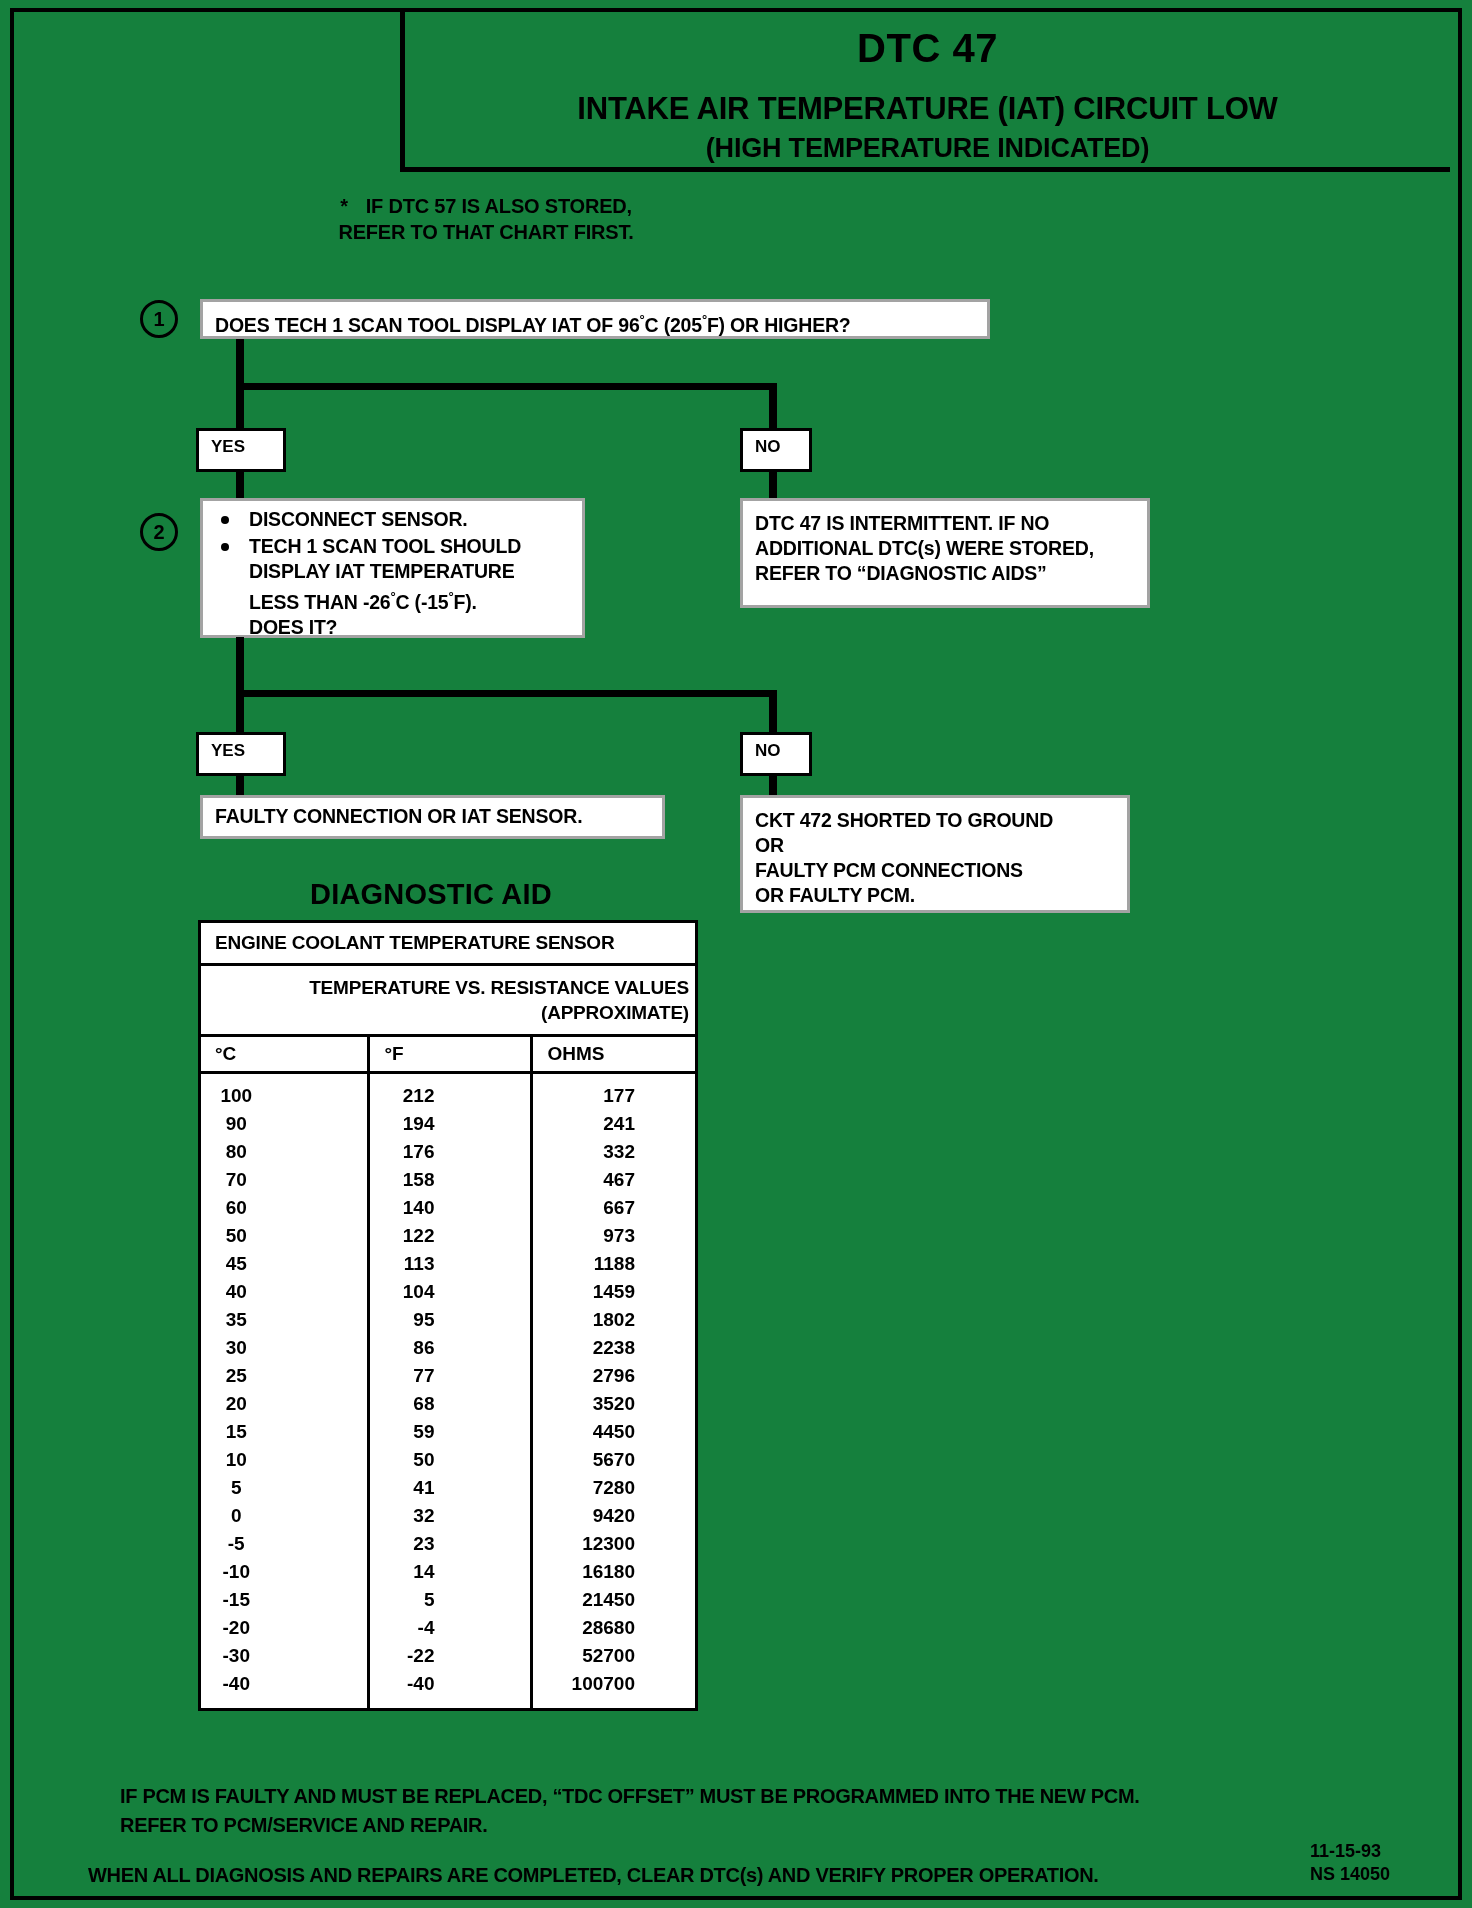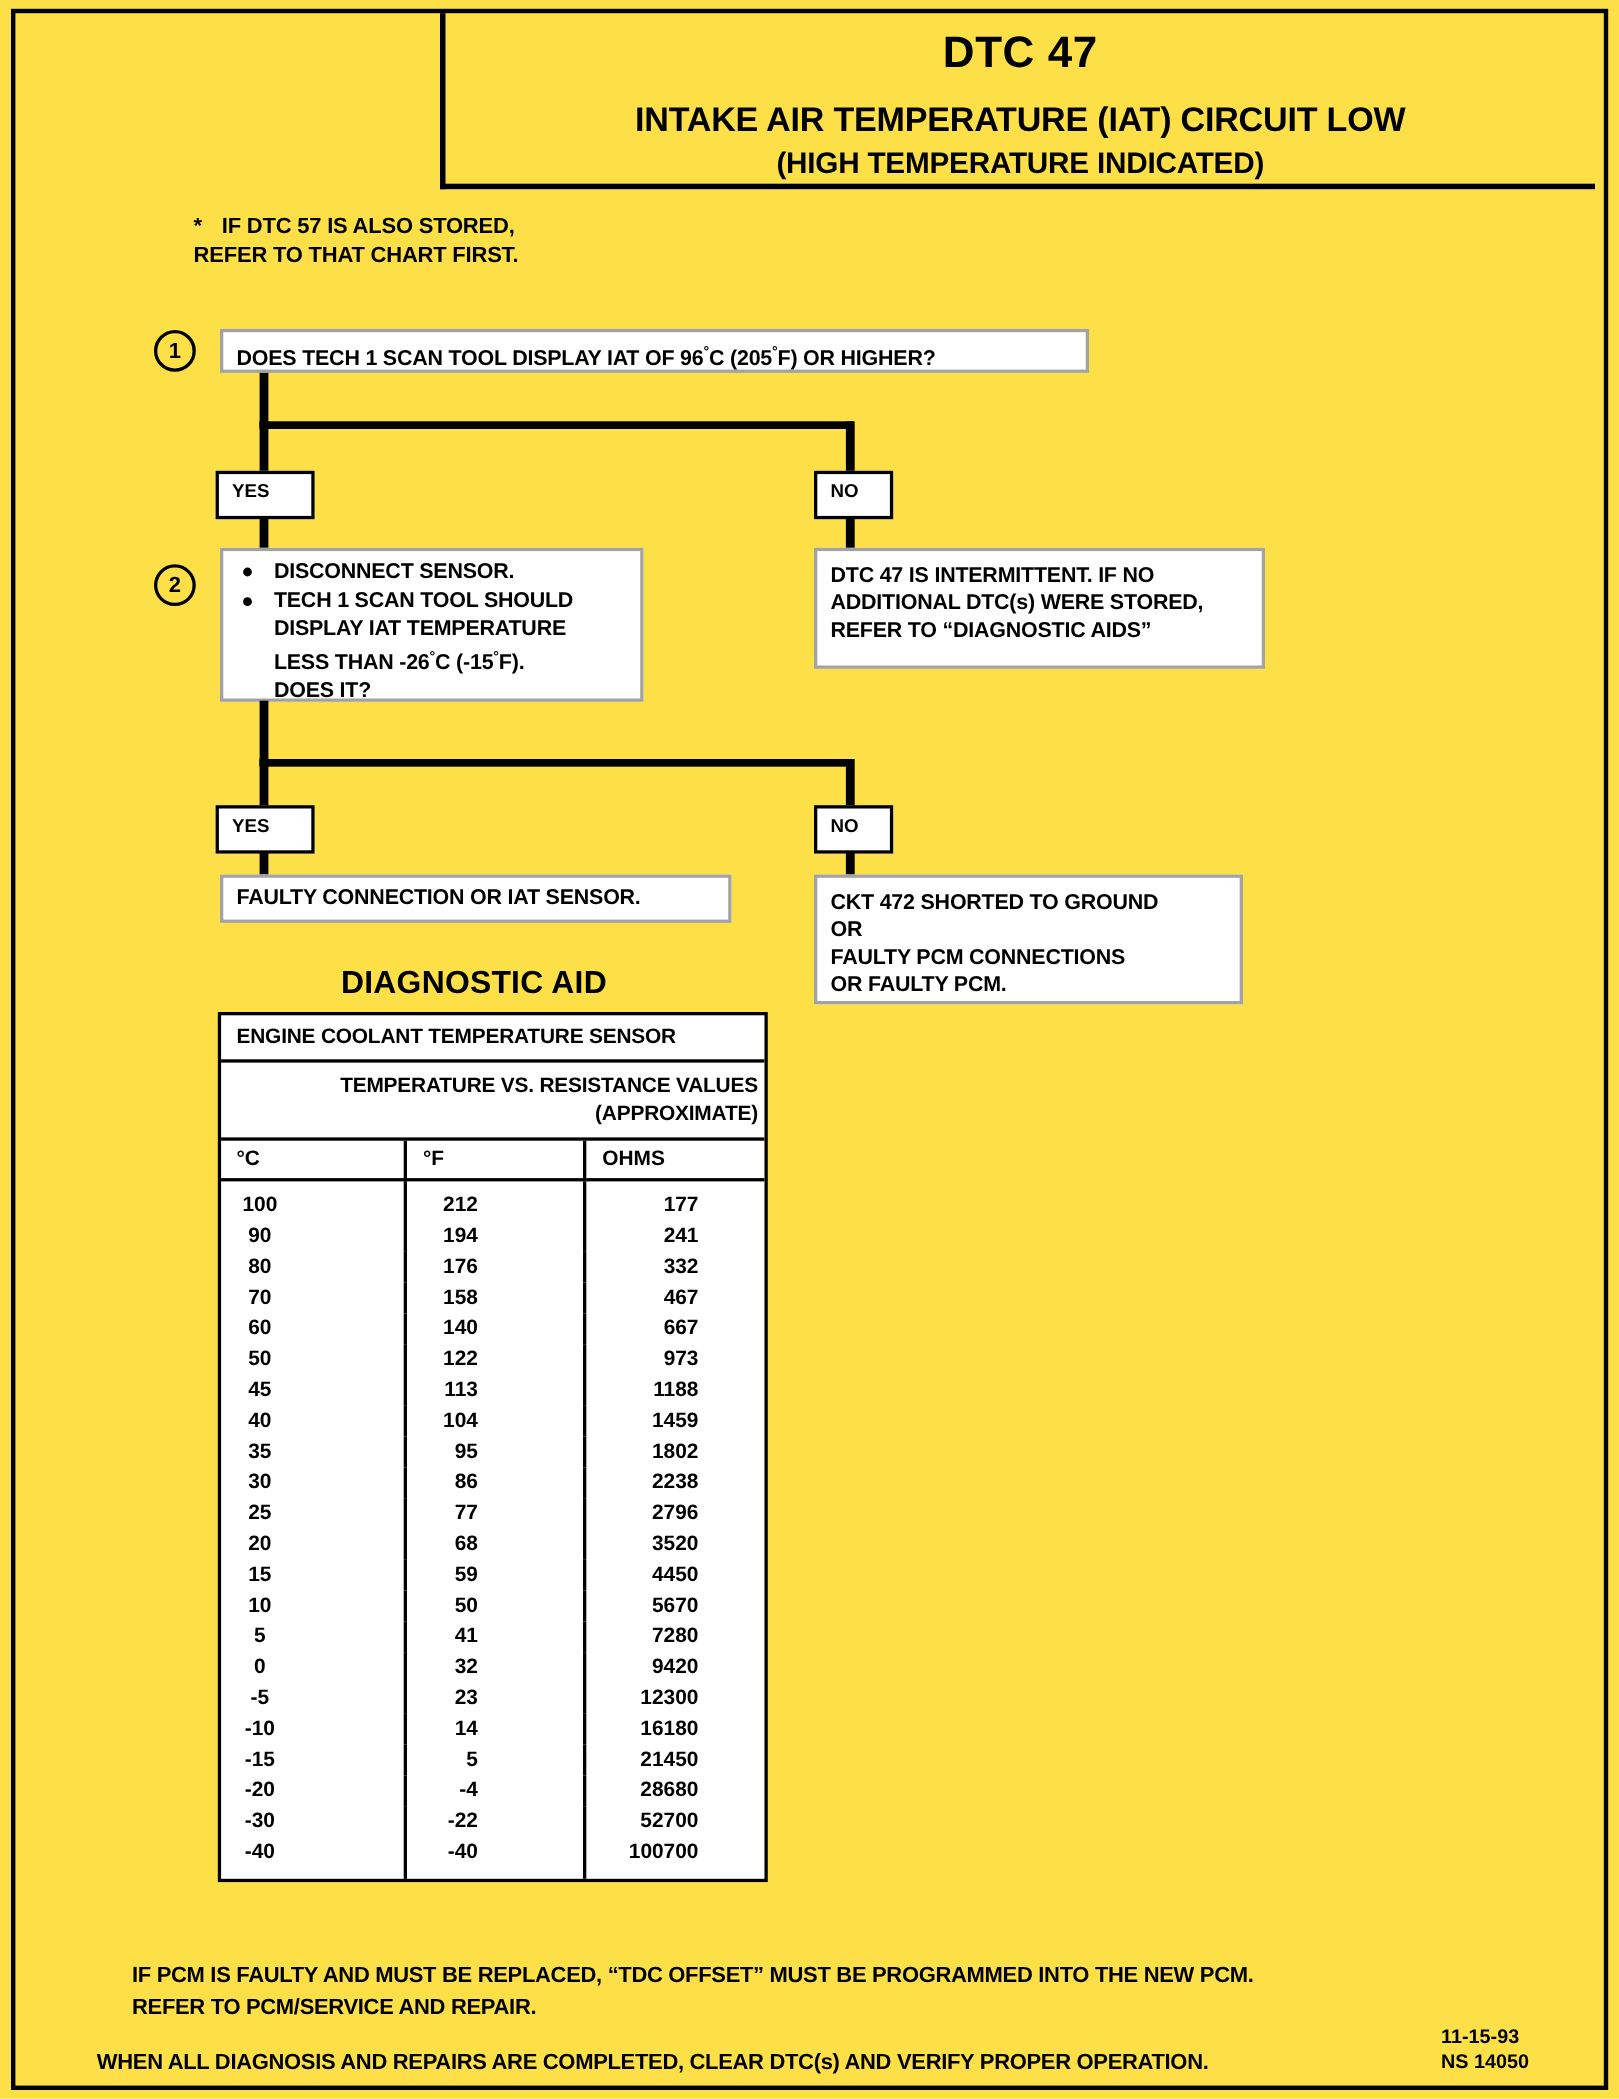--- a/index.html
+++ b/index.html
@@ -8,21 +8,21 @@
     background: #ffffff;
   }
   body {
     font-family: "Liberation Sans", sans-serif;
     color: #000000;
   }
   #page {
     position: relative;
     width: 1472px;
     height: 1908px;
-    background: #fde047;
+    background: #15803d;
     box-sizing: border-box;
     overflow: hidden;
   }
   
   #page-frame {
     position: absolute;
     left: 10px;
     top: 8px;
     width: 1452px;
     height: 1892px;
@@ -63,20 +63,21 @@
 
   
   #note {
     left: 176px;
     top: 193px;
     width: 620px;
     font-size: 20px;
     font-weight: bold;
     line-height: 26px;
     letter-spacing: -0.2px;
+    text-align: center;
   }
   #note .star { margin-right: 18px; }
 
   
   .step-circle {
     width: 38px;
     height: 38px;
     border: 3px solid #000;
     border-radius: 50%;
     box-sizing: border-box;

